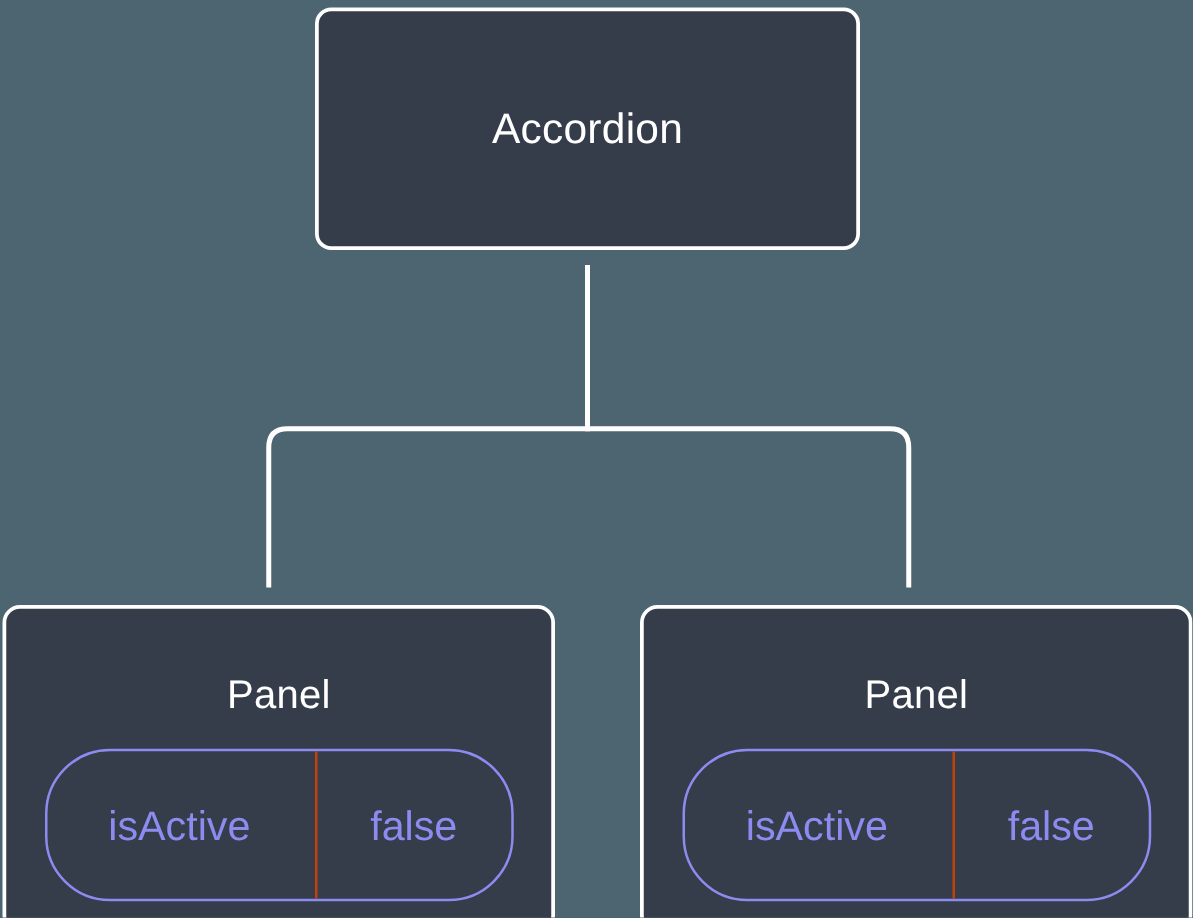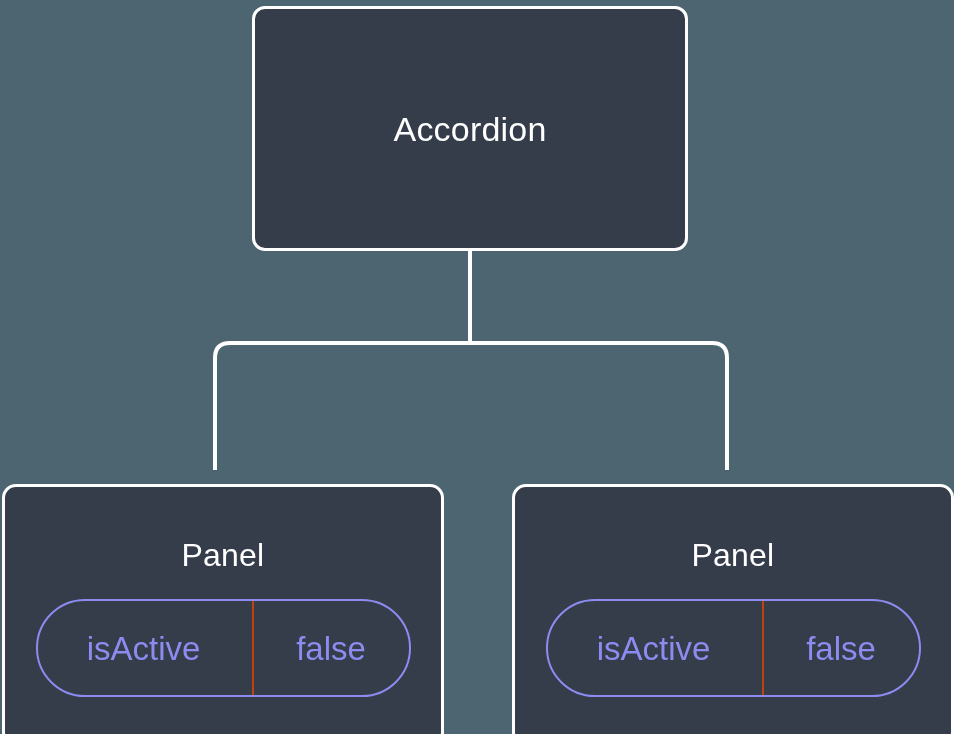--- a/index.html
+++ b/index.html
@@ -40,21 +40,21 @@
     border-radius: 13px;
     display: flex;
     flex-direction: column;
     align-items: center;
   }
 
   .node-root {
     left: 252px;
     top: 6px;
     width: 436px;
-    height: 245px;
+    height: 194px;
     justify-content: center;
     text-align: center;
   }
 
   .node-child {
     width: 442px;
     height: 262px;
     top: 484px;
     justify-content: flex-start;
     border-radius: 14px;
@@ -73,21 +73,21 @@
   }
 
   .node-child .node-title {
     font-size: 32px;
     margin-top: 52px;
   }
 
   
   .prop-pill {
     margin-top: 28px;
-    height: 98px;
+    height: 122px;
     box-sizing: border-box;
     border: 2px solid #8c8cf0;
     border-radius: 52px;
     display: flex;
     align-items: stretch;
     background: transparent;
     overflow: hidden;
   }
 
   .prop-key,

